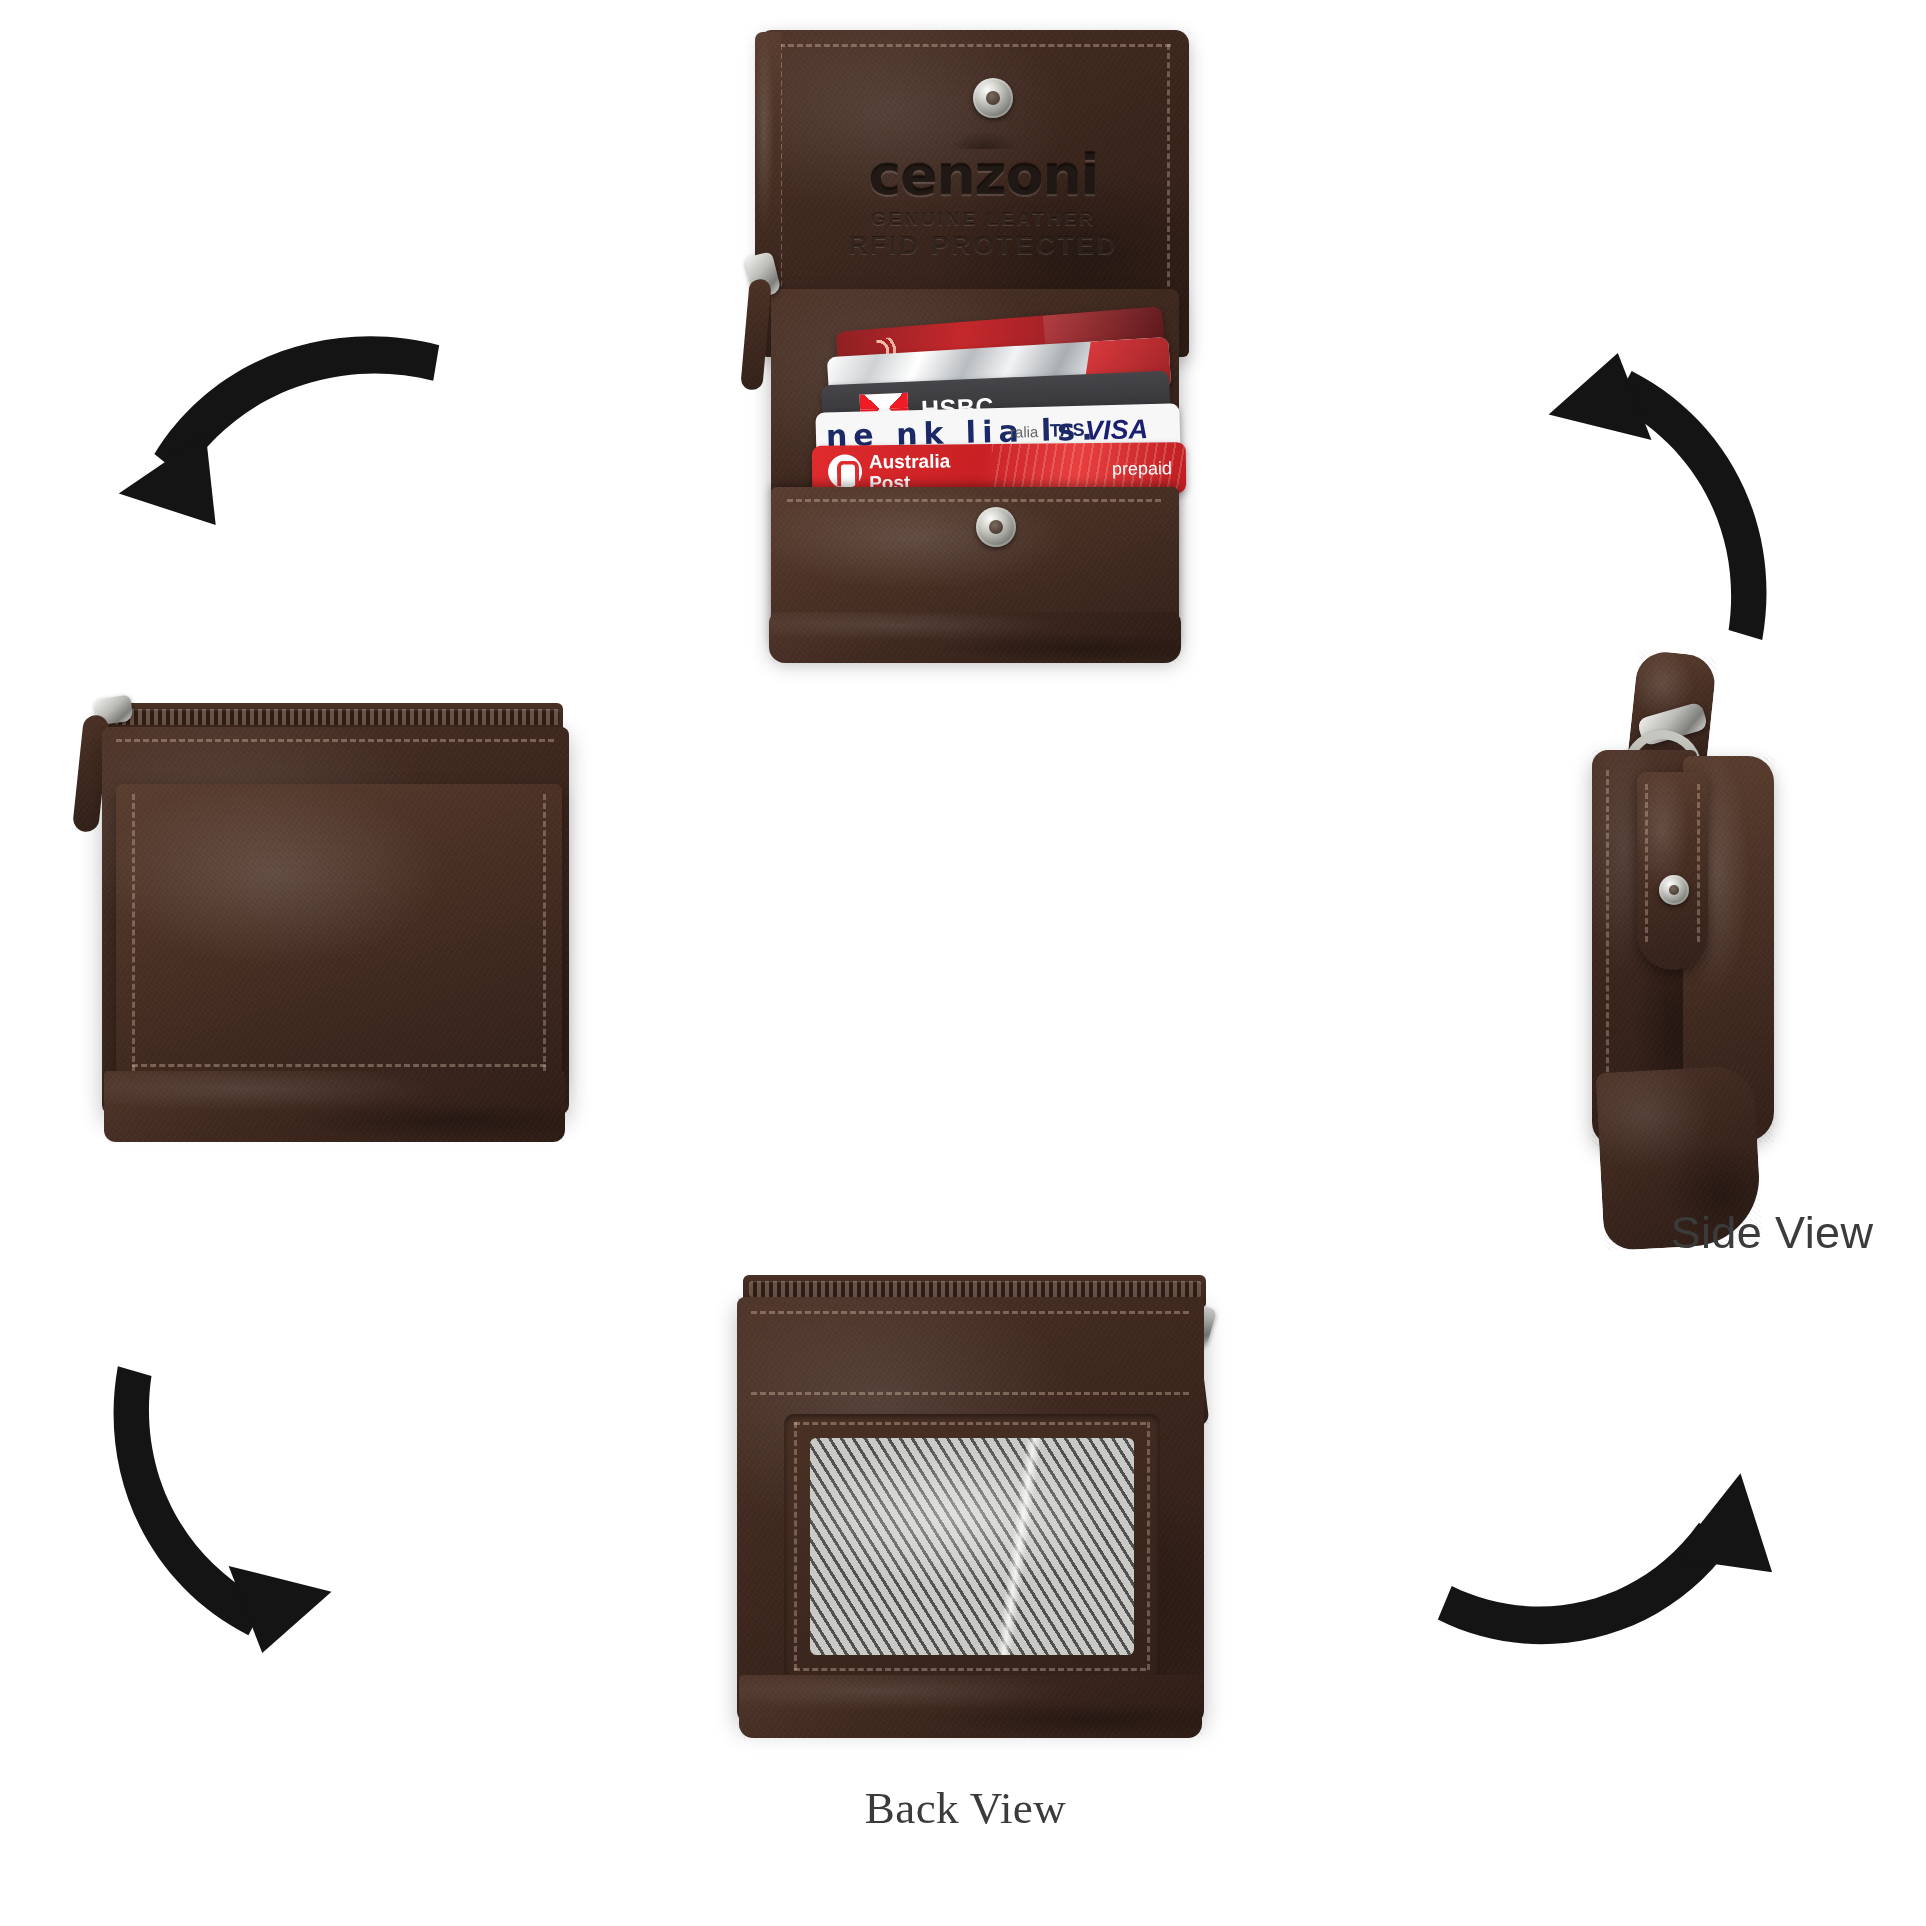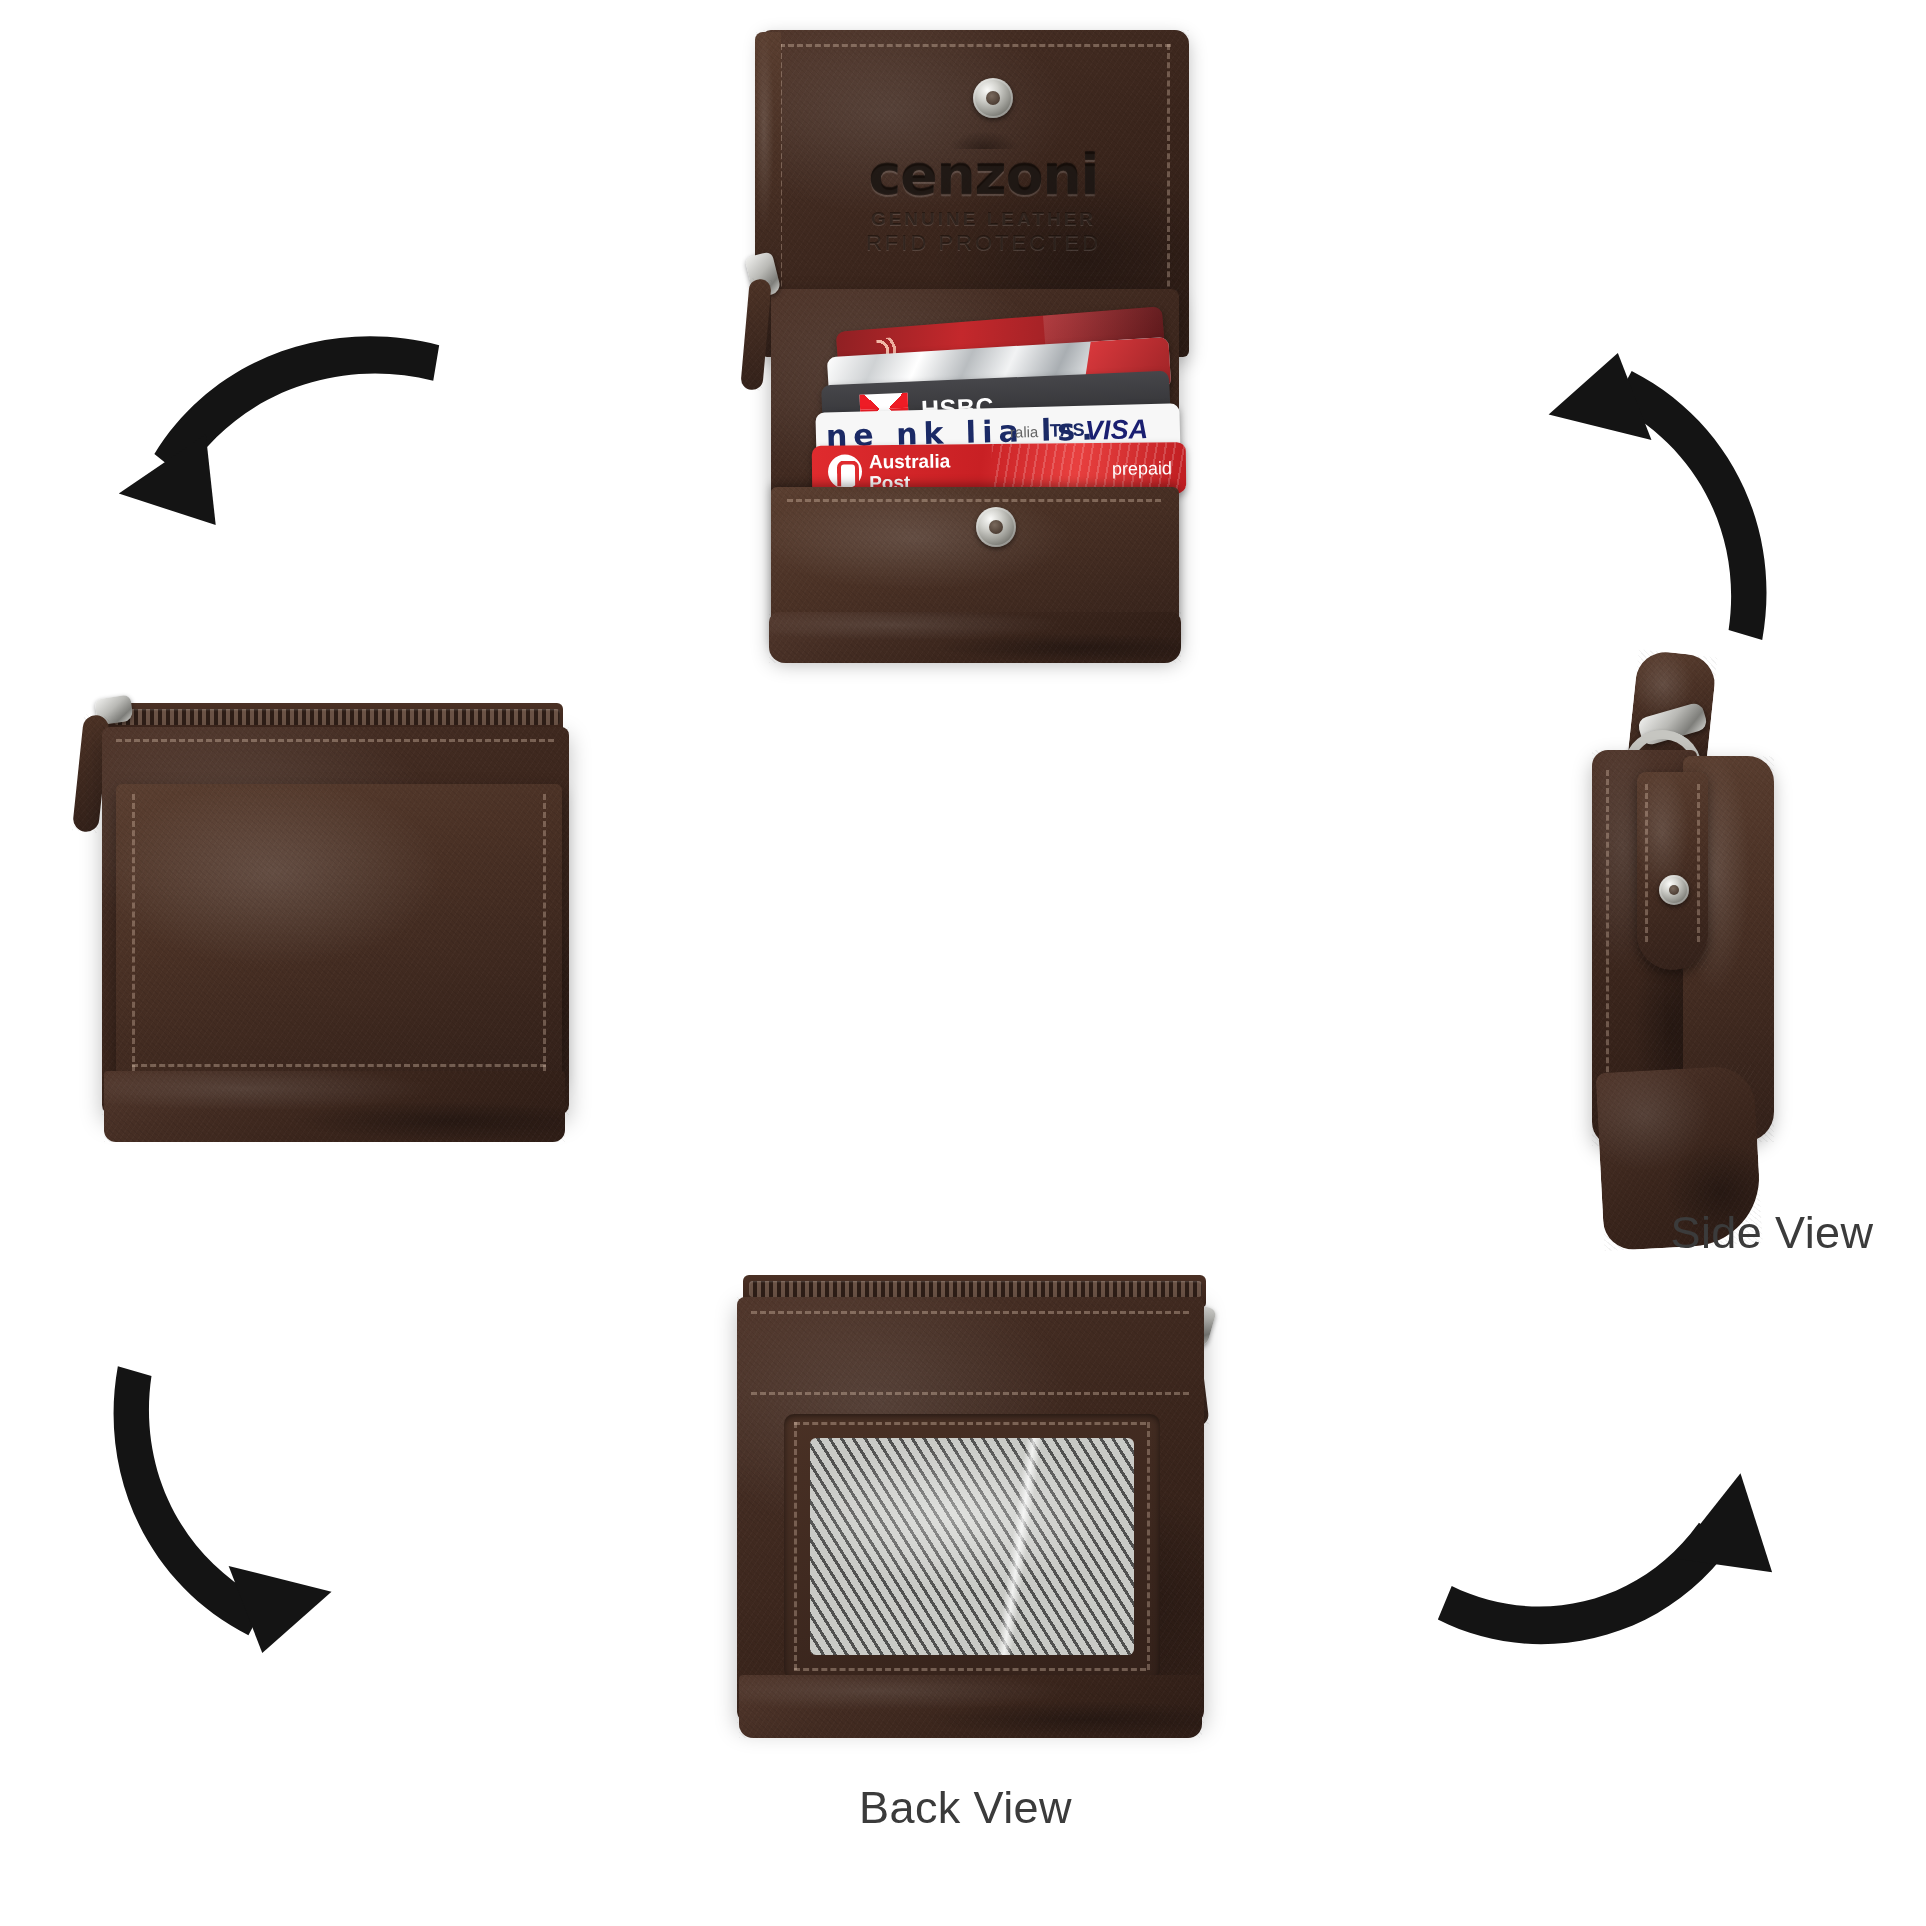--- a/index.html
+++ b/index.html
@@ -88,21 +88,21 @@
 
     <div class="snap" style="left:240px;top:48px;width:40px;height:40px;"></div>
 
     <div style="position:absolute;left:107px;top:117px;width:287px;height:111px;text-align:center;">
       <div style="font-family:'DejaVu Sans',sans-serif;font-weight:700;font-size:55px;line-height:57px;
                   color:rgba(20,12,8,.72);
                   text-shadow:0 2px 1px rgba(255,255,255,.16), 0 -1px 1px rgba(0,0,0,.55);
                   letter-spacing:-1px;">cenzoni</div>
       <div style="font-size:19px;font-weight:700;letter-spacing:3px;color:rgba(24,15,10,.58);
                   text-shadow:0 1px 0 rgba(255,255,255,.14);margin-top:4px;">GENUINE LEATHER</div>
-      <div style="font-size:22px;font-weight:400;letter-spacing:3px;color:rgba(24,15,10,.58);
+      <div style="font-size:26px;font-weight:700;letter-spacing:3px;color:rgba(24,15,10,.58);
                   text-shadow:0 1px 0 rgba(255,255,255,.14);">RFID PROTECTED</div>
       <div style="position:absolute;left:50%;top:-16px;transform:translateX(-50%);width:69px;height:18px;
                   background:radial-gradient(ellipse at 50% 100%, rgba(20,12,8,.45), rgba(0,0,0,0) 70%);"></div>
     </div>
 
     <div class="leather" style="position:absolute;left:38px;top:259px;width:408px;height:366px;border-radius:8px 8px 12px 12px;
          box-shadow:0 8px 20px rgba(0,0,0,.3);">
       <div class="grain"></div>
     </div>
 
@@ -240,21 +240,21 @@
              background:radial-gradient(ellipse 70% 50% at 45% 35%, rgba(255,255,255,.42), rgba(255,255,255,0) 70%);"></div>
         <div style="position:absolute;left:62%;top:-10%;width:16px;height:120%;transform:rotate(8deg);
              background:linear-gradient(90deg,rgba(255,255,255,0),rgba(255,255,255,.75),rgba(255,255,255,0));"></div>
       </div>
     </div>
 
     <div class="leather" style="position:absolute;left:26px;top:408px;width:463px;height:63px;border-radius:4px 4px 14px 14px;">
         <div class="grain"></div>
       </div>
 
-    <div class="view-label" style="left:0;right:0;top:515px;">Back View</div>
+    <div class="view-label" style="left:0;right:0;top:515px;font-family:Liberation Serif, serif;">Back View</div>
   </div>
 
   <div style="position:absolute;left:1564px;top:653px;width:376px;height:634px;">
 
     <div class="leather-lite" style="position:absolute;left:69px;top:0px;width:79px;height:109px;
          border-radius:30px 30px 6px 6px;transform:rotate(6deg);">
         <div class="grain"></div>
       </div>
     <div class="zip-pull" style="left:75px;top:57px;width:67px;height:28px;border-radius:10px;transform:rotate(-16deg);"></div>
     <div style="position:absolute;left:59px;top:77px;width:61px;height:61px;border-radius:50%;

